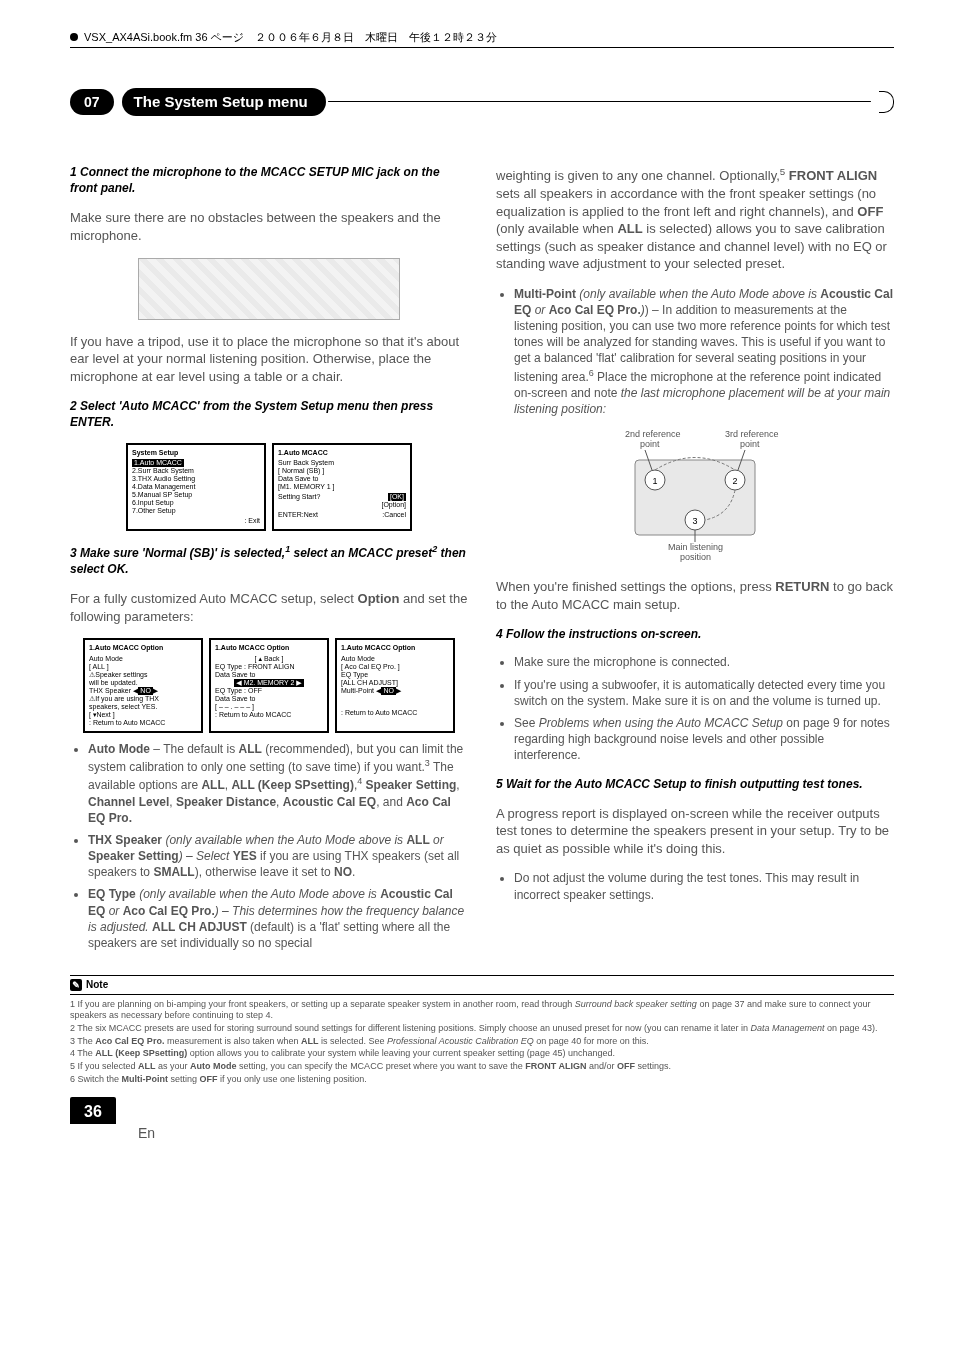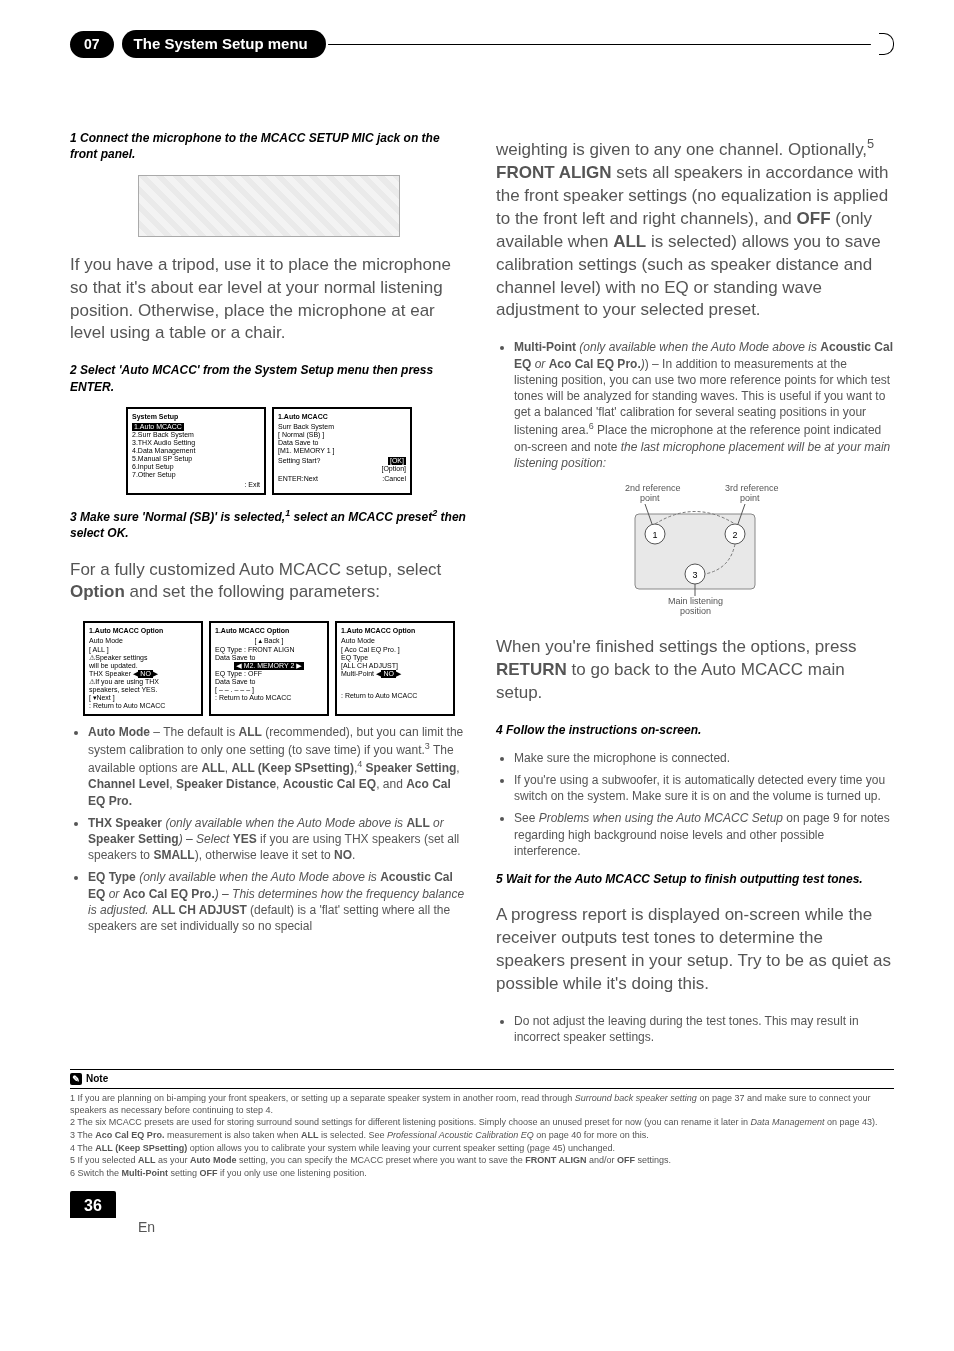--- a/index.html
+++ b/index.html
@@ -25,21 +25,21 @@
     align-items: center;
     gap: 6px;
   }
   .top-bar .dot {
     width: 8px; height: 8px; border-radius: 50%; background: #000;
   }
   .chapter-row {
     display: flex;
     align-items: center;
     gap: 8px;
-    margin-bottom: 60px;
+    margin-bottom: 36px;
   }
   .chapter-badge {
     background: #000;
     color: #fff;
     border-radius: 14px;
     padding: 4px 14px;
     font-weight: bold;
     font-size: 14px;
   }
   .chapter-title-wrap {
@@ -73,21 +73,21 @@
   .col {
     flex: 1;
     min-width: 0;
   }
   .step-head {
     font-weight: bold;
     font-style: italic;
   }
   .body-text {
     color: #555;
-    font-size: 17px;
+    font-size: 13px;
   }
   .placeholder-img {
     border: 1px solid #aaa;
     background: repeating-linear-gradient(45deg, #f3f3f3, #f3f3f3 6px, #eaeaea 6px, #eaeaea 12px);
     margin: 8px auto;
   }
   .osd-row {
     display: flex;
     gap: 6px;
     justify-content: center;
@@ -166,32 +166,37 @@
     padding-left: 48px;
   }
   sup { font-size: 0.75em; }
   .diagram svg { width: 100%; height: 100%; }
 </style>
 </head>
 <body>
 
 <div class="page">
 
+  <div class="top-bar">
+    <span class="dot"></span>
+    <span>VSX_AX4ASi.book.fm 36 ページ　２００６年６月８日　木曜日　午後１２時２３分</span>
+  </div>
 
   <div class="chapter-row">
     <div class="chapter-badge">07</div>
     <div class="chapter-title-wrap">The System Setup menu</div>
     <div class="chapter-line"></div>
     <div class="chapter-end"></div>
   </div>
 
   <div class="columns">
 
     <div class="col">
       <p class="step-head">1   Connect the microphone to the MCACC SETUP MIC jack on the front panel.</p>
+      <p class="body-text">Make sure there are no obstacles between the speakers and the microphone.</p>
 
       <div class="placeholder-img" style="width:260px;height:60px;"></div>
 
       <p class="body-text">If you have a tripod, use it to place the microphone so that it's about ear level at your normal listening position. Otherwise, place the microphone at ear level using a table or a chair.</p>
 
       <p class="step-head">2   Select 'Auto MCACC' from the System Setup menu then press ENTER.</p>
 
       <div class="osd-row">
         <div class="osd-box">
           <div class="hdr">System  Setup</div>
@@ -320,21 +325,21 @@
         <li>Make sure the microphone is connected.</li>
         <li>If you're using a subwoofer, it is automatically detected every time you switch on the system. Make sure it is on and the volume is turned up.</li>
         <li>
           <span>See </span><span class="em">Problems when using the Auto MCACC Setup</span><span> on page 9 for notes regarding high background noise levels and other possible interference.</span>
         </li>
       </ul>
 
       <p class="step-head">5   Wait for the Auto MCACC Setup to finish outputting test tones.</p>
       <p class="body-text">A progress report is displayed on-screen while the receiver outputs test tones to determine the speakers present in your setup. Try to be as quiet as possible while it's doing this.</p>
       <ul class="bullets">
-        <li>Do not adjust the leaving during the test tones. This may result in incorrect speaker settings.</li>
+        <li>Do not adjust the volume during the test tones. This may result in incorrect speaker settings.</li>
       </ul>
     </div>
   </div>
 
   <div class="note-bar">
     <span class="note-icon">✎</span>
     <span>Note</span>
   </div>
 
   <div class="footnotes">

